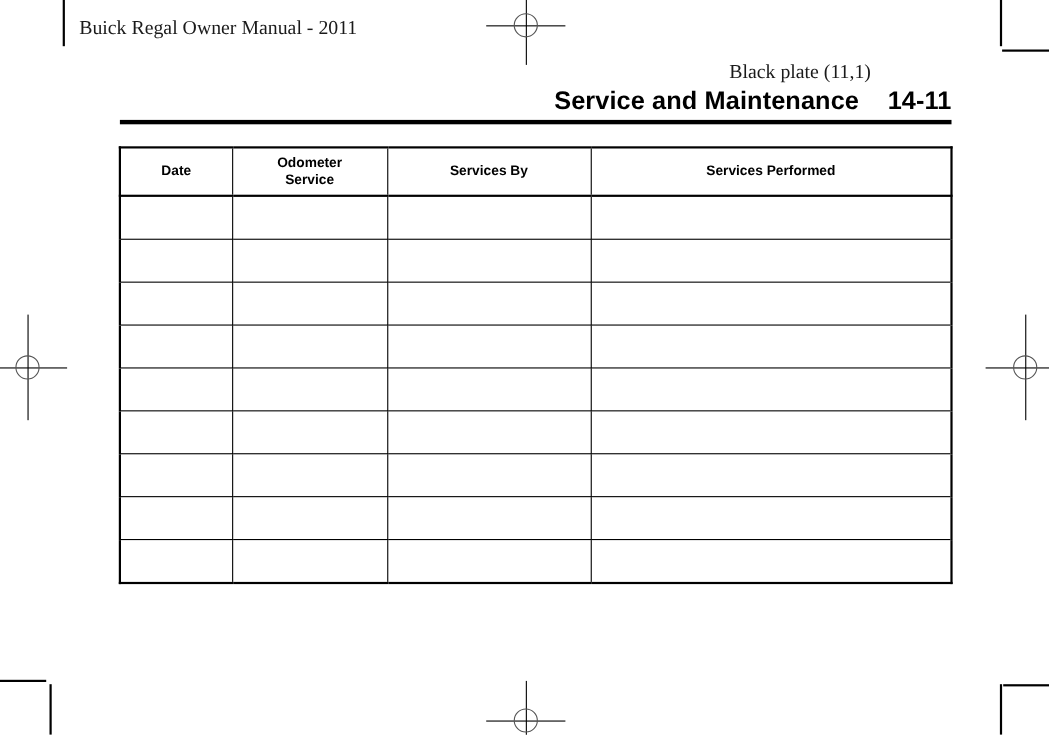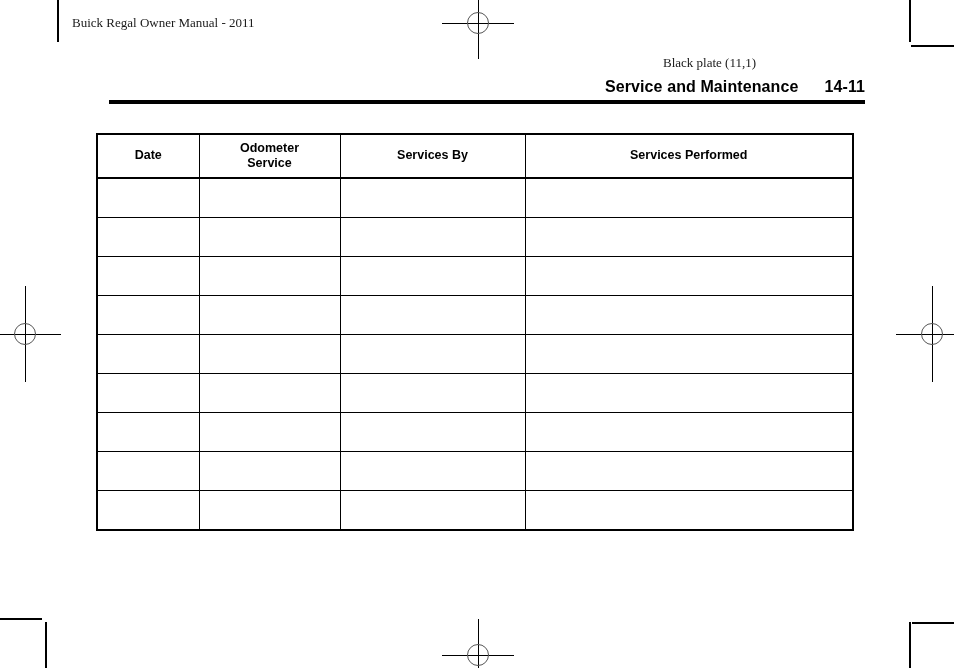--- a/index.html
+++ b/index.html
@@ -63,21 +63,21 @@
   .reg-mark.tall .reg-vline {
     top: -48px;
     height: 96px;
   }
 
   
   .running-head {
     position: absolute;
     top: 15px;
     font-family: "Liberation Serif", serif;
-    font-size: 13px;
+    font-size: 18px;
     color: #1a1a1a;
     white-space: nowrap;
   }
   .running-head.left  { left: 72px; }
   .running-head.right { left: 663px; margin-top: 40px; }
 
   
   .section-head {
     position: absolute;
     left: 109px;
@@ -88,35 +88,35 @@
     display: flex;
     justify-content: flex-end;
     align-items: baseline;
     gap: 26px;
     padding-bottom: 4px;
   }
   .section-title,
   .section-page {
     font-family: "Liberation Sans", sans-serif;
     font-weight: bold;
-    font-size: 16px;
+    font-size: 23px;
     color: #000000;
     letter-spacing: 0.1px;
     white-space: nowrap;
   }
   .section-rule {
     height: 4px;
     background: #000000;
     width: 100%;
   }
 
   
   .record-table {
     position: absolute;
-    left: 96px;
+    left: 108px;
     top: 133px;
     width: 756px;
     border-collapse: collapse;
     table-layout: fixed;
     border-radius: 16px;
   }
   .record-table th,
   .record-table td {
     border: 1px solid #000000;
     padding: 0;

